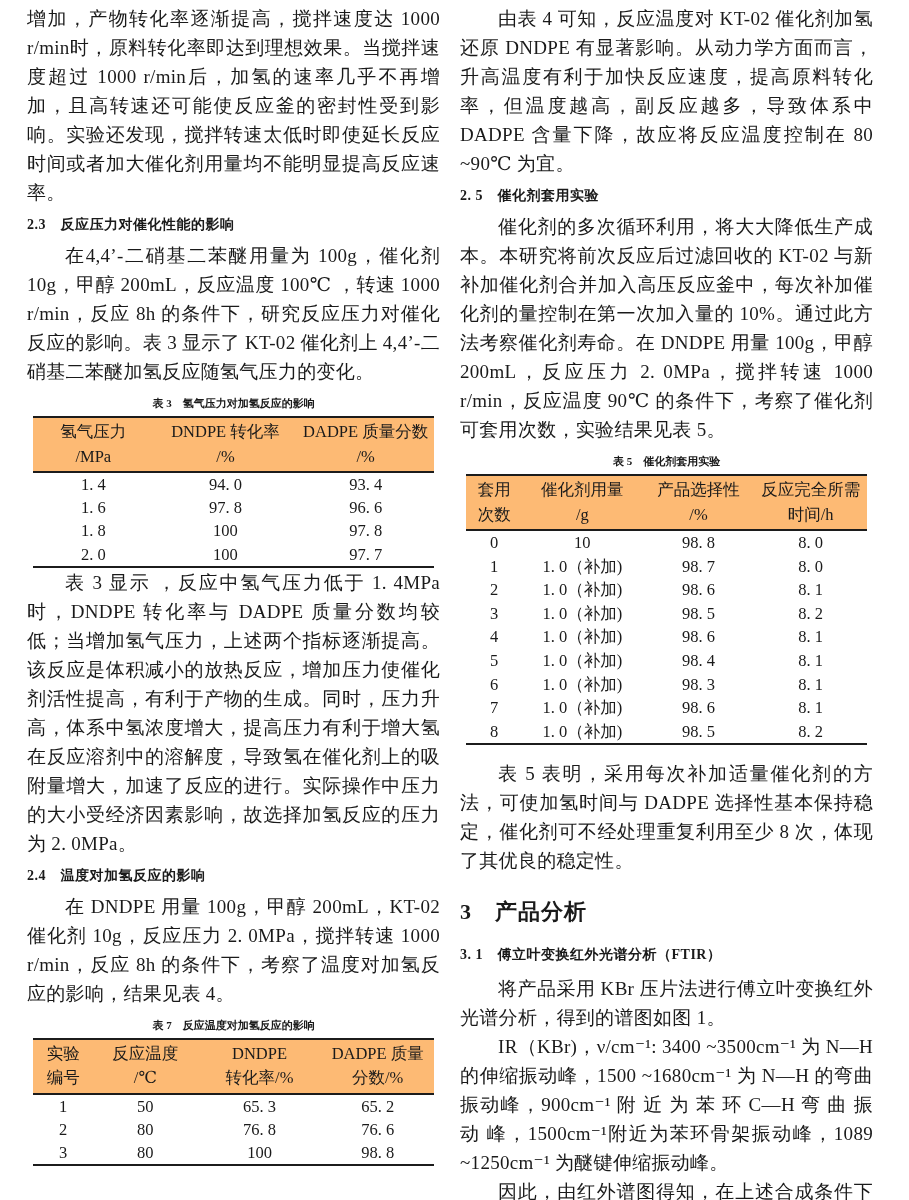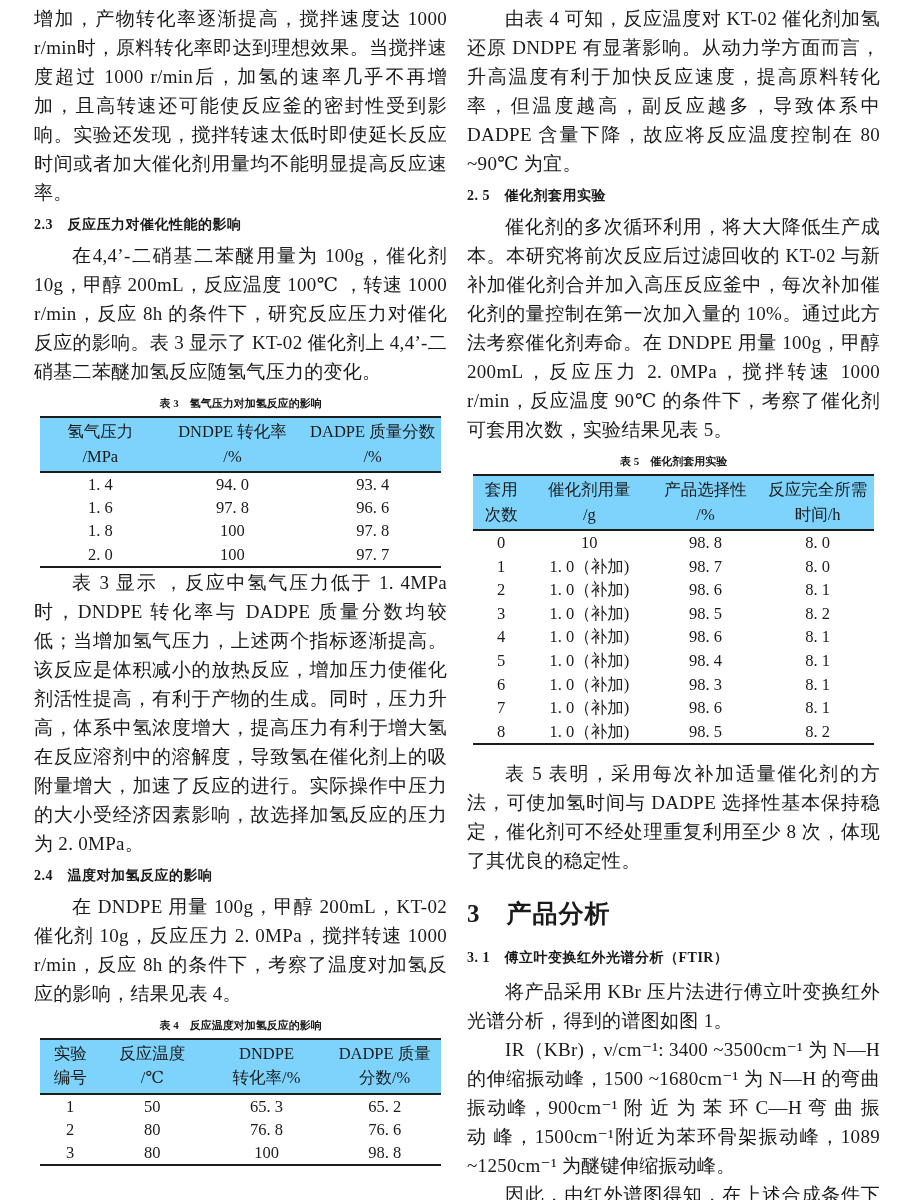--- a/index.html
+++ b/index.html
@@ -4,52 +4,52 @@
 <style>
   * { margin: 0; padding: 0; box-sizing: border-box; }
   html, body { background: #ffffff; }
   body {
     width: 909px; height: 1200px; overflow: hidden;
     font-family: "Liberation Serif", "DejaVu Serif", serif;
     color: #1a1a1a;
   }
   .page {
     width: 909px; height: 1200px;
-    padding: 4px 30px 0 34px;
+    padding: 4px 30px 0 27px;
     display: flex; gap: 20px;
   }
   .col { width: 413px; flex: 0 0 413px; }
   p.body {
     font-size: 19px; line-height: 29px;
     text-align: justify; text-indent: 2em;
     letter-spacing: 0.3px;
   }
   p.noindent { text-indent: 0; }
   .sec-heading {
     font-size: 14px; font-weight: bold;
     line-height: 27px; margin: 4px 0 3px 0;
     letter-spacing: 0.5px;
   }
   .big-heading {
-    font-size: 25px; font-weight: bold;
+    font-size: 22px; font-weight: bold;
     margin: 22px 0 14px 0; letter-spacing: 1px;
   }
   .tbl-caption {
     text-align: center; font-weight: bold;
     font-size: 11px; margin: 10px 0 5px 0;
   }
   table {
     width: 97%; margin: 0 auto;
     border-collapse: collapse;
     border-top: 2.5px solid #1c1c1c;
     border-bottom: 2.5px solid #1c1c1c;
     font-size: 16.5px;
   }
   thead {
-    background: #7dd3fc;
+    background: #fdba74;
     border-bottom: 2.5px solid #1c1c1c;
   }
   th {
     font-weight: normal; text-align: center;
     line-height: 24.5px; padding: 2px 2px;
   }
   td {
     text-align: center; line-height: 23.2px;
     padding: 0 2px; white-space: nowrap;
   }
@@ -101,21 +101,21 @@
             <td class="c2">97. 7</td>
           </tr>
         </tbody>
     </table>
 
     <p class="body">表 3 显示 ，反应中氢气压力低于 1. 4MPa 时，DNDPE 转化率与 DADPE 质量分数均较低；当增加氢气压力，上述两个指标逐渐提高。该反应是体积减小的放热反应，增加压力使催化剂活性提高，有利于产物的生成。同时，压力升高，体系中氢浓度增大，提高压力有利于增大氢在反应溶剂中的溶解度，导致氢在催化剂上的吸附量增大，加速了反应的进行。实际操作中压力的大小受经济因素影响，故选择加氢反应的压力为 2. 0MPa。</p>
 
     <div class="sec-heading">2.4　温度对加氢反应的影响</div>
     <p class="body">在 DNDPE 用量 100g，甲醇 200mL，KT-02 催化剂 10g，反应压力 2. 0MPa，搅拌转速 1000 r/min，反应 8h 的条件下，考察了温度对加氢反应的影响，结果见表 4。</p>
 
-    <div class="tbl-caption">表 4　反应温度对加氢反应的影响</div>
+    <div class="tbl-caption">表 7　反应温度对加氢反应的影响</div>
     <table class="t4">
       <thead>
           <tr>
             <th class="c0">实验<br>编号</th>
             <th class="c1">反应温度<br>/℃</th>
             <th class="c2">DNDPE<br>转化率/%</th>
             <th class="c3">DADPE 质量<br>分数/%</th>
           </tr>
         </thead>
       <tbody>

